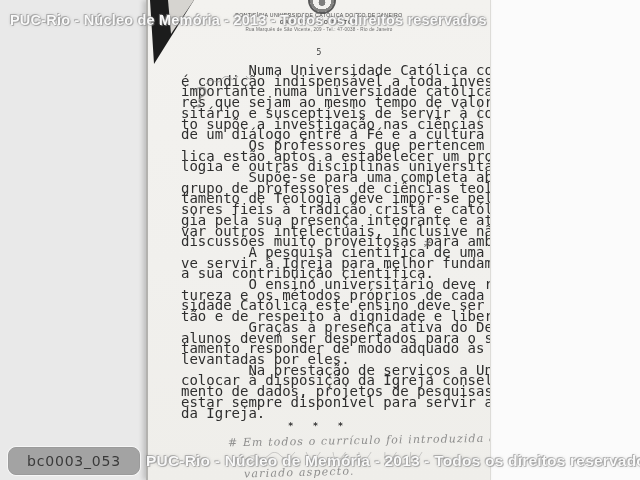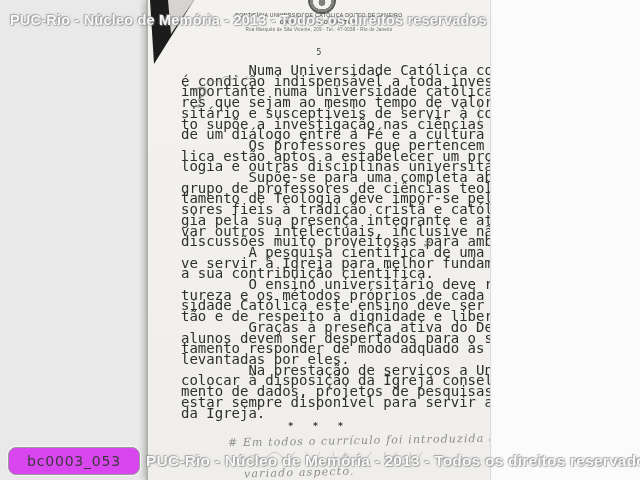--- a/index.html
+++ b/index.html
@@ -42,21 +42,21 @@
   .hand3{left:96px;top:466px;font-size:11px;letter-spacing:1.2px;transform:rotate(-1.5deg);}
   .hand2-squiggle{position:absolute;left:95px;top:452px;opacity:.45;}
   
   .watermark{position:absolute;font-weight:bold;white-space:nowrap;
              color:rgba(255,255,255,.95);
              text-shadow:0 0 1px rgba(125,125,125,.95),0 0 3px rgba(125,125,125,.55),
                          1px 1px 0 rgba(145,145,145,.55),-1px -1px 0 rgba(145,145,145,.55);}
   .wm-top{left:10px;top:12px;font-size:14.5px;letter-spacing:.2px;}
   .wm-bottom{left:146px;top:452px;font-size:15.5px;letter-spacing:.2px;}
   
-  .ref-box{position:absolute;left:8px;top:447px;width:130px;height:26px;background:#d946ef;
+  .ref-box{position:absolute;left:8px;top:447px;width:130px;height:26px;background:#a3a3a3;
            border:1px solid #9b9b9b;border-radius:8px;display:flex;align-items:center;
            justify-content:center;box-shadow:0 0 0 1px rgba(255,255,255,.6);}
   .ref-box span{font-family:"DejaVu Sans","Liberation Sans",sans-serif;font-size:14px;
                 letter-spacing:.8px;color:#3a3a3a;}
 </style>
 </head>
 <body>
 
 <div class="stage">
 

